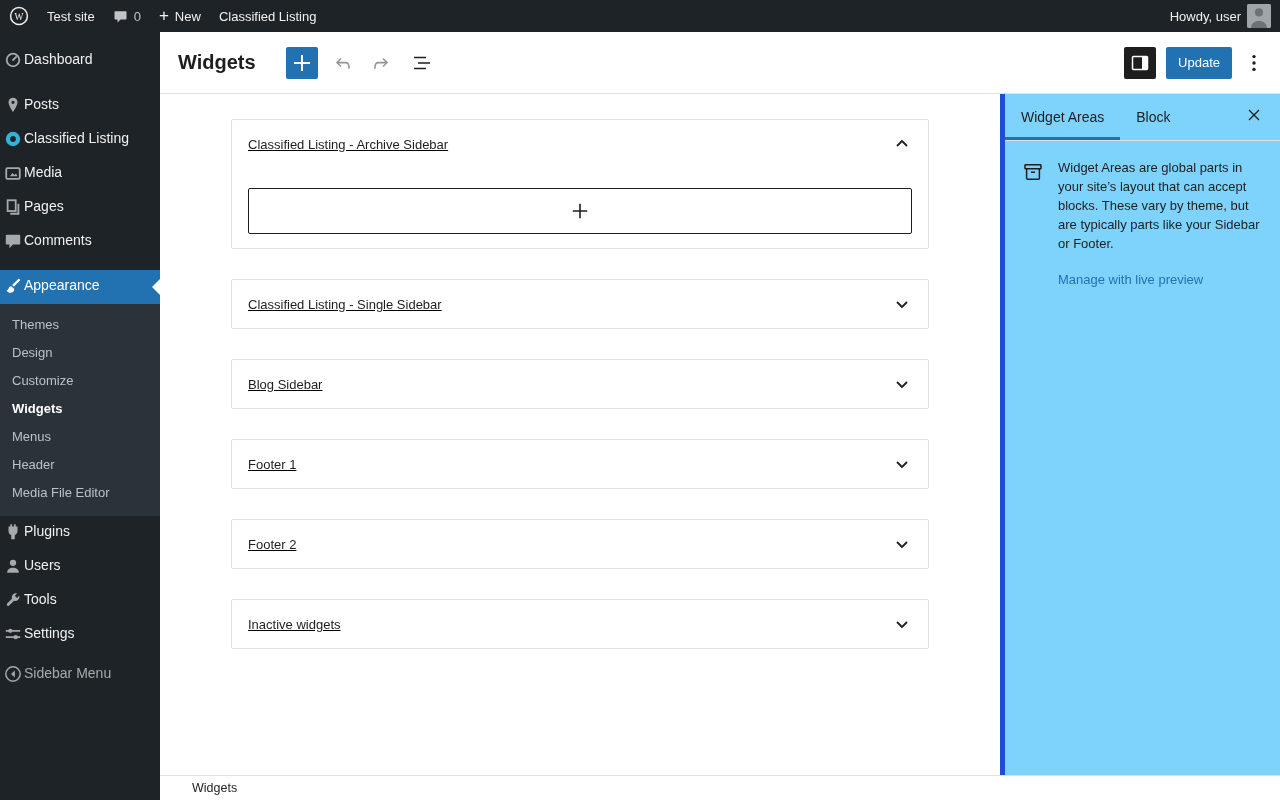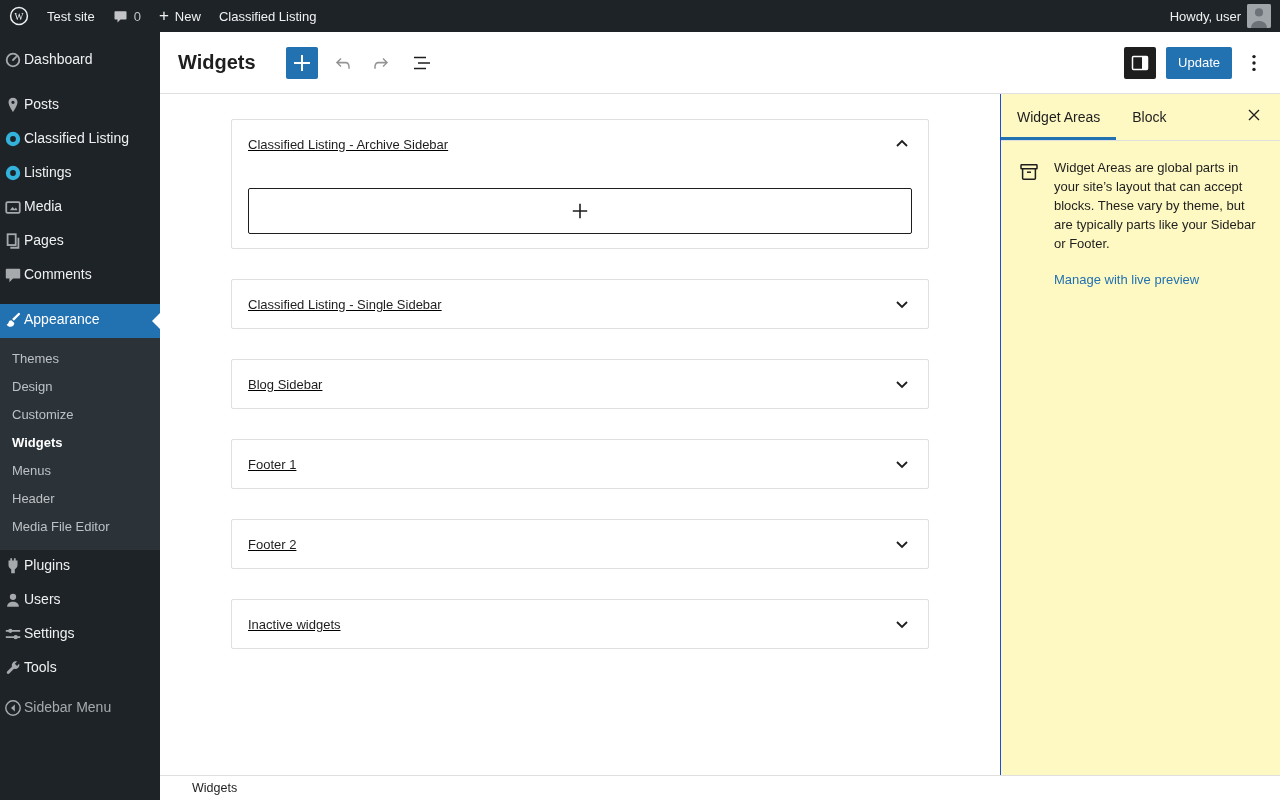--- a/index.html
+++ b/index.html
@@ -58,21 +58,21 @@
   .panel-header { height:48px; display:flex; align-items:center; justify-content:space-between; padding:0 14px 0 16px; cursor:pointer; }
   .panel-title { font-size:13px; color:#1e1e1e; }
   .chev { width:24px; height:24px; color:#1e1e1e; display:flex; align-items:center; justify-content:center; }
   .chev svg { width:24px; height:24px; display:block; }
   .chev.up svg { transform:rotate(180deg); }
   .panel-body { padding:20px 16px 14px; }
   .appender { width:100%; height:46px; border:1px solid #1e1e1e; background:#fff; display:flex; align-items:center; justify-content:center; cursor:pointer; color:#1e1e1e; border-radius:2px; }
   .appender svg { width:24px; height:24px; display:block; }
 
   
-  .inspector { width:280px; flex:0 0 280px; border-left:1px solid #1d4ed8; background:#fef9c3; display:flex; flex-direction:column; }
+  .inspector { width:280px; flex:0 0 280px; border-left:5px solid #1d4ed8; background:#7dd3fc; display:flex; flex-direction:column; }
   .insp-tabs { height:47px; flex:0 0 47px; display:flex; align-items:center; border-bottom:1px solid #e0e0e0; }
   .insp-tab { height:100%; display:flex; align-items:center; padding:0 16px; font-size:14px; color:#1e1e1e; cursor:pointer; }
   .insp-tab.active { box-shadow:inset 0 -3px 0 0 #2271b1; font-weight:500; }
   .insp-close { margin-left:auto; margin-right:10px; width:32px; height:32px; display:flex; align-items:center; justify-content:center; cursor:pointer; color:#1e1e1e; }
   .insp-close svg { width:20px; height:20px; }
   .insp-body { padding:18px 16px; display:flex; gap:13px; align-items:flex-start; }
   .wa-icon { width:24px; height:24px; color:#1e1e1e; flex:0 0 24px; margin-top:1px; }
   .wa-icon svg { width:24px; height:24px; display:block; }
   .wa-text p { font-size:13px; line-height:1.46; color:#1e1e1e; }
   .manage-link { display:inline-block; margin-top:18px; font-size:13px; color:#2271b1; text-decoration:none; cursor:pointer; }
@@ -154,29 +154,20 @@
           <svg viewBox="0 0 20 20">
               <circle cx="10" cy="10" r="8" fill="#33b3db"></circle>
               <circle cx="10" cy="10" r="3.2" fill="#1d2327"></circle>
             </svg>
         </span>
         <span>Classified Listing</span>
       </div>
       <div class="menu-item">
         <span class="mi-icon">
           <svg viewBox="0 0 20 20">
-              <circle cx="10" cy="10" r="8" fill="#33b3db"></circle>
-              <circle cx="10" cy="10" r="3.2" fill="#1d2327"></circle>
-            </svg>
-        </span>
-        <span>Listings</span>
-      </div>
-      <div class="menu-item">
-        <span class="mi-icon">
-          <svg viewBox="0 0 20 20">
               <rect x="2.5" y="4.5" width="15" height="12" rx="1.5" fill="none" stroke="currentColor" stroke-width="2"></rect>
               <path d="M6.5 13.5l3-3.6 2.2 2.2 1.6-1.6 1.7 3z" fill="currentColor"></path>
             </svg>
         </span>
         <span>Media</span>
       </div>
       <div class="menu-item">
         <span class="mi-icon">
           <svg viewBox="0 0 20 20">
               <rect x="4" y="2.5" width="9" height="12" fill="none" stroke="currentColor" stroke-width="2"></rect>
@@ -224,34 +215,34 @@
           <svg viewBox="0 0 20 20">
               <circle cx="10" cy="6.5" r="3.5" fill="currentColor"></circle>
               <path fill="currentColor" d="M3.5 17.5c0-3.6 2.9-5.5 6.5-5.5s6.5 1.9 6.5 5.5z"></path>
             </svg>
         </span>
         <span>Users</span>
       </div>
       <div class="menu-item">
         <span class="mi-icon">
           <svg viewBox="0 0 20 20">
+              <path fill="currentColor" d="M16.9 5.1a4.6 4.6 0 0 1-5.8 5.8l-5.3 5.3a1.63 1.63 0 0 1-2.3-2.3l5.3-5.3a4.6 4.6 0 0 1 5.8-5.8L12 5.4l2.5 2.5 2.4-2.8z"></path>
+            </svg>
+        </span>
+        <span>Tools</span>
+      </div>
+      <div class="menu-item">
+        <span class="mi-icon">
+          <svg viewBox="0 0 20 20">
               <path stroke="currentColor" stroke-width="2" d="M2 6.5h16M2 13.5h16"></path>
               <circle cx="7" cy="6.5" r="2.4" fill="currentColor"></circle>
               <circle cx="13" cy="13.5" r="2.4" fill="currentColor"></circle>
             </svg>
         </span>
         <span>Settings</span>
-      </div>
-      <div class="menu-item">
-        <span class="mi-icon">
-          <svg viewBox="0 0 20 20">
-              <path fill="currentColor" d="M16.9 5.1a4.6 4.6 0 0 1-5.8 5.8l-5.3 5.3a1.63 1.63 0 0 1-2.3-2.3l5.3-5.3a4.6 4.6 0 0 1 5.8-5.8L12 5.4l2.5 2.5 2.4-2.8z"></path>
-            </svg>
-        </span>
-        <span>Tools</span>
       </div>
       <div class="collapse-wrap">
         <div class="menu-item dim">
           <span class="mi-icon">
             <svg viewBox="0 0 20 20">
                 <circle cx="10" cy="10" r="8" fill="none" stroke="currentColor" stroke-width="1.6"></circle>
                 <path fill="currentColor" d="M12 6l-4.2 4L12 14z"></path>
               </svg>
           </span>
           <span>Sidebar Menu</span>

